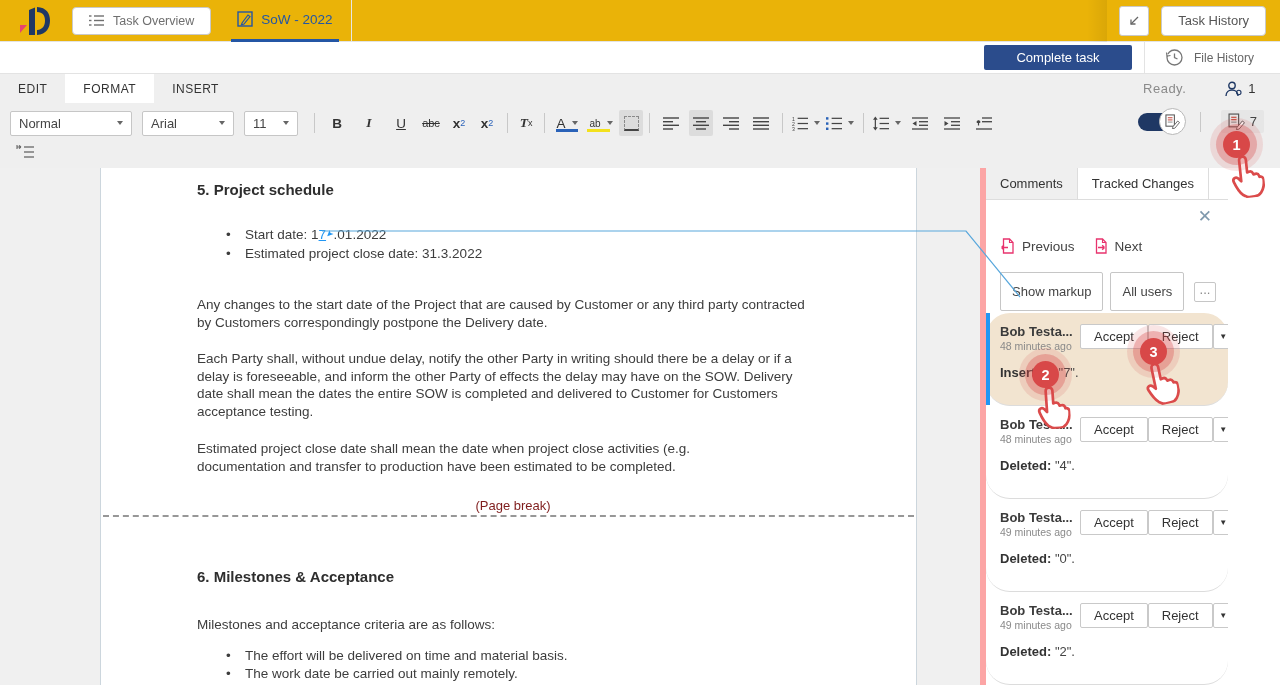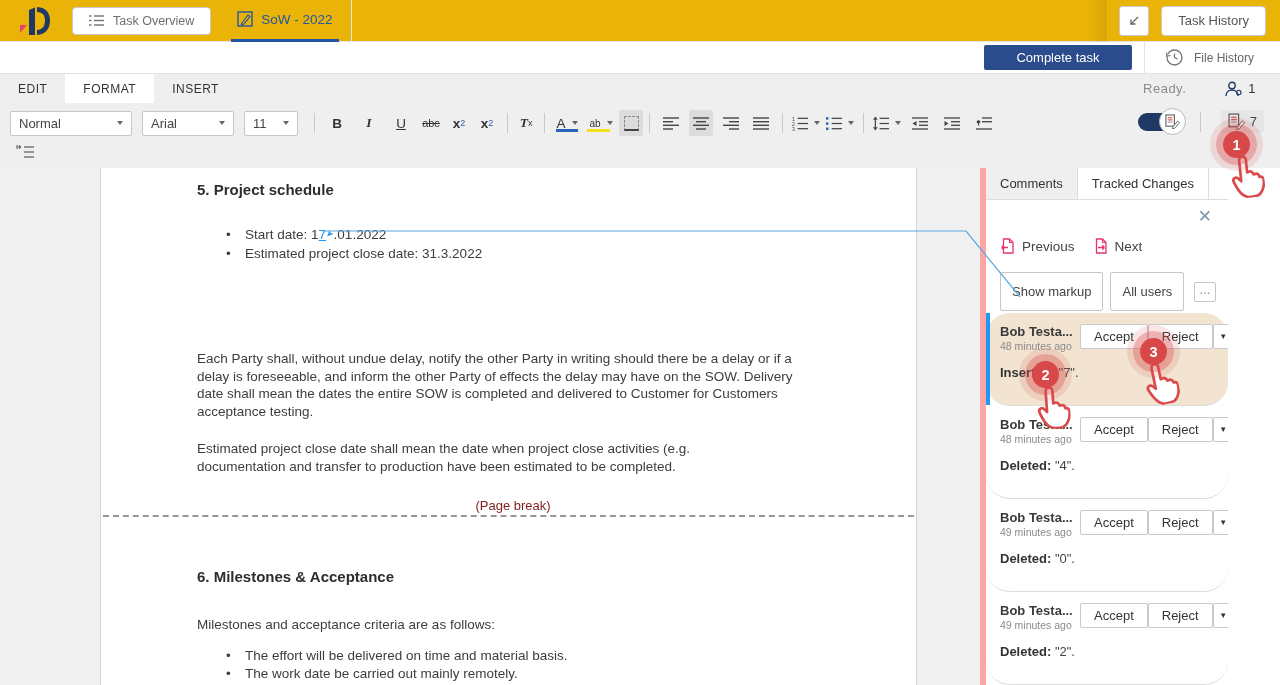--- a/index.html
+++ b/index.html
@@ -419,20 +419,21 @@
 
 <div class="abs docarea">
   <div class="page">
     <div class="pc doc-h" style="top:13px">5. Project schedule</div>
     <div class="pc" style="top:58px">
       <div class="doc-li">
         <span>Start date: 1</span><span class="ins">7</span><span class="ins-marker">➤</span><span>.01.2022</span>
       </div>
       <div class="doc-li">Estimated project close date: 31.3.2022</div>
     </div>
+    <div class="pc" style="top:128px;width:612px">Any changes to the start date of the Project that are caused by Customer or any third party contracted by Customers correspondingly postpone the Delivery date.</div>
     <div class="pc" style="top:182px;width:625px">Each Party shall, without undue delay, notify the other Party in writing should there be a delay or if a delay is foreseeable, and inform the other Party of effects the delay may have on the SOW. Delivery date shall mean the dates the entire SOW is completed and delivered to Customer for Customers acceptance testing.</div>
     <div class="pc" style="top:272px;width:570px">Estimated project close date shall mean the date when project close activities (e.g. documentation and transfer to production have been estimated to be completed.</div>
     <div class="pc pagebreak-label" style="top:329px">(Page break)</div>
     <div class="pagebreak-line" style="top:347px"></div>
     <div class="pc doc-h" style="top:400px">6. Milestones &amp; Acceptance</div>
     <div class="pc" style="top:448px">Milestones and acceptance criteria are as follows:</div>
     <div class="pc" style="top:479px">
       <div class="doc-li">The effort will be delivered on time and material basis.</div>
       <div class="doc-li">The work date be carried out mainly remotely.</div>
     </div>

